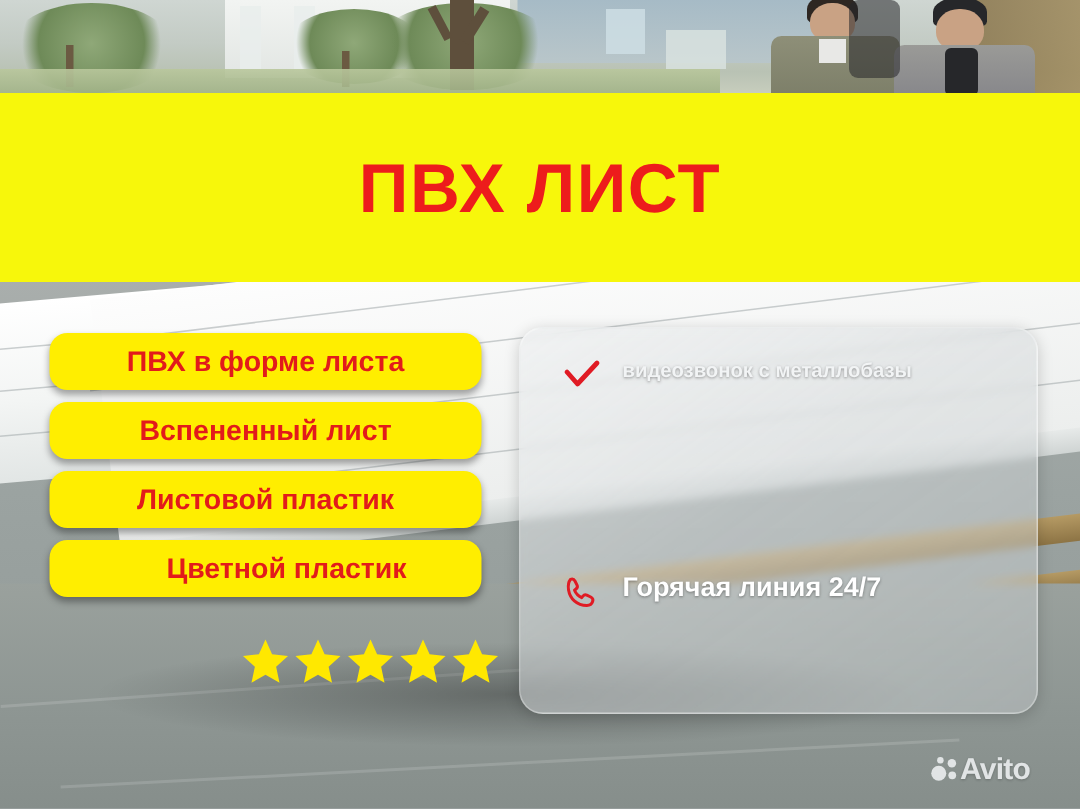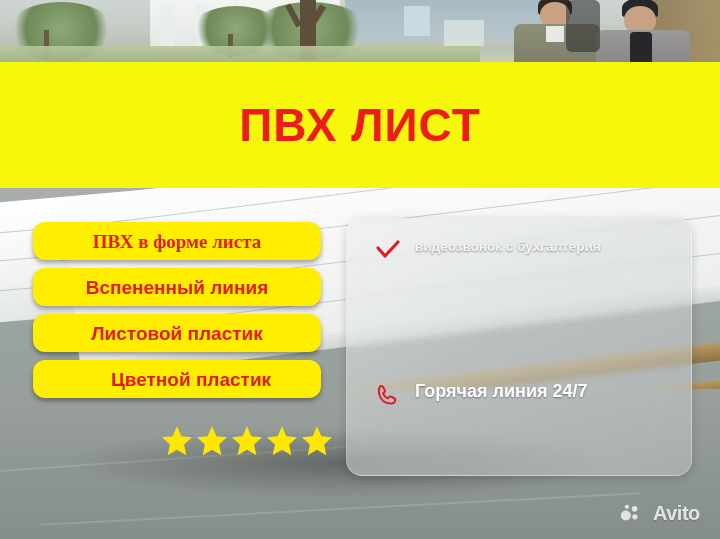--- a/index.html
+++ b/index.html
@@ -85,21 +85,21 @@
   }
   .feature { position:absolute; display:flex; gap:12px; align-items:flex-start; }
   .f-ico { width:30px; flex:0 0 30px; display:flex; align-items:flex-start; justify-content:center; padding-top:2px; }
   .f-txt { flex:1; }
   .f-title { font-weight:bold; font-size:18px; color:#ffffff; line-height:1.15;
     text-shadow:0 1px 2px rgba(60,60,60,.55); white-space:nowrap; }
   .f-sub { font-weight:bold; font-size:13.5px; color:#f2f4f5; line-height:1.25;
     text-shadow:0 1px 2px rgba(60,60,60,.5); margin-top:2px; }
 
   
-  .avito { position:absolute; left:620px; top:503px; display:flex; align-items:center; gap:13px; opacity:.92; }
+  .avito { position:absolute; left:620px; top:503px; display:flex; align-items:center; gap:0; opacity:.92; }
   .avito-mark { width:20px; height:20px; display:block; }
   .avito-text { font-size:20px; font-weight:bold; color:#e9eced; letter-spacing:-.5px; line-height:1;
     text-shadow:0 1px 2px rgba(0,0,0,.25); }
 </style>
 </head>
 <body>
 
 <div id="stage">
 
   <div class="bg">
@@ -164,24 +164,24 @@
       <div class="shadow-soft" style="left:60px;top:240px;width:560px;height:70px;"></div>
     </div>
   </div>
 
   <div class="banner" style="background:#f7f70b;">
     <div class="banner-title" style="color:#ed1c1c;">ПВХ ЛИСТ</div>
   </div>
 
   <div class="pills">
     <div class="pill" style="background:#ffee00;">
-      <span style="color:#e21b1b;font-family:Liberation Serif, serif;">ПВХ в форме листа</span>
+      <span style="color:#e21b1b;">ПВХ в форме листа</span>
     </div>
     <div class="pill" style="background:#ffee00;">
-      <span style="color:#e21b1b;">Вспененный линия</span>
+      <span style="color:#e21b1b;">Вспененный лист</span>
     </div>
     <div class="pill" style="background:#ffee00;">
       <span style="color:#e21b1b;">Листовой пластик</span>
     </div>
     <div class="pill" style="background:#ffee00;padding-left:28px;">
       <span style="color:#e21b1b;">Цветной пластик</span>
     </div>
   </div>
 
   <div class="stars">
@@ -204,21 +204,21 @@
 
   <div class="glass">
 
     <div class="feature" style="left:26px;top:18px;width:306px;">
       <div class="f-ico">
         <svg width="26" height="22" viewBox="0 0 26 22">
             <polyline points="3,9 10,17 23,3" fill="none" stroke="#e01b24" stroke-width="3.2" stroke-linecap="round" stroke-linejoin="round"></polyline>
           </svg>
       </div>
       <div class="f-txt">
-        <div class="f-sub">видеозвонок с бухгалтерия</div>
+        <div class="f-sub">видеозвонок с металлобазы</div>
       </div>
     </div>
 
 
     <div class="feature" style="left:26px;top:162px;width:312px;">
       <div class="f-ico">
         <svg width="26" height="26" viewBox="0 0 26 26">
           <path d="M5.4 3.2c1.4-.5 2.4.1 3 1.3l1.3 2.6c.5 1 .2 1.9-.7 2.6l-1 .8c.9 2.2 2.6 3.9 4.8 4.9l.8-1c.7-.9 1.6-1.2 2.6-.7l2.6 1.3c1.2.6 1.8 1.6 1.3 3-.5 1.5-2 2.6-3.8 2.6C9.3 20.6 5 16 4 10.1c-.3-2 .1-5.3 1.4-6.9z" fill="none" stroke="#e01b24" stroke-width="2" stroke-linejoin="round"></path>
         </svg>
       </div>

